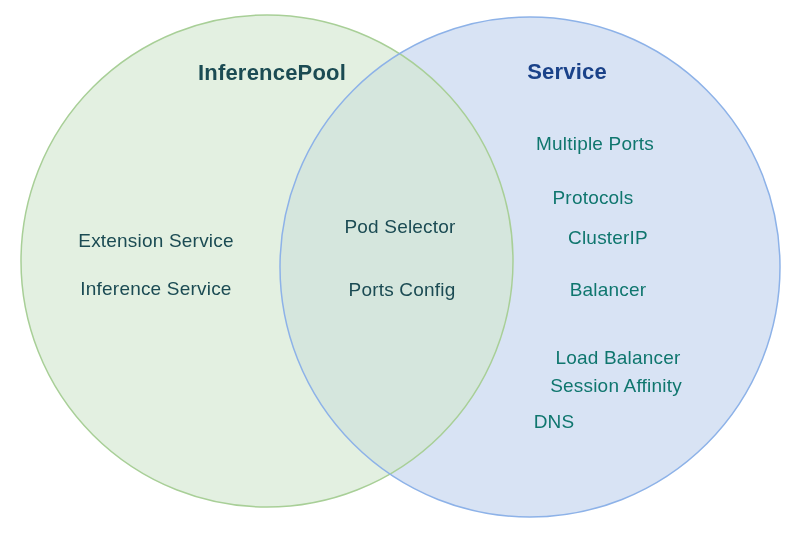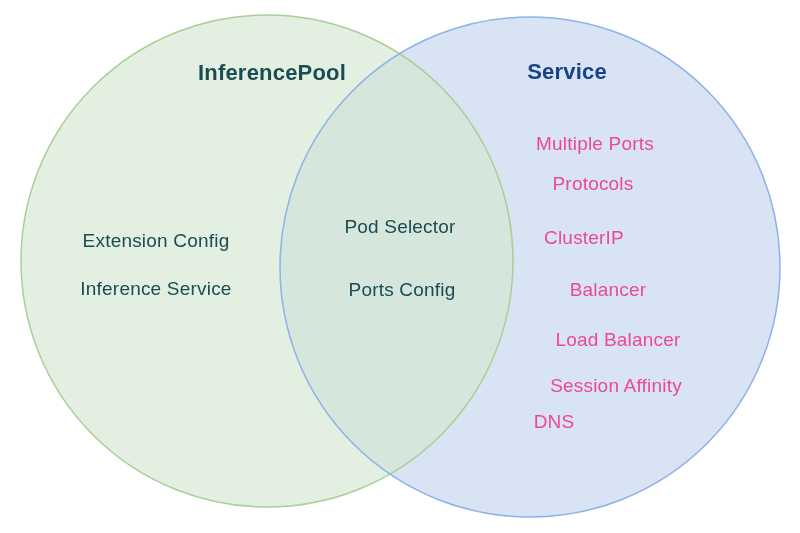--- a/index.html
+++ b/index.html
@@ -29,21 +29,21 @@
     letter-spacing: 0.2px;
     user-select: none;
   }
   .vtitle {
     font-size: 22px;
     font-weight: bold;
     letter-spacing: 0.2px;
   }
   .teal-text  { color: #1b4b53; }
   .navy-title { color: #1a4289; }
-  .blue-item  { color: #ec4899; }
+  .blue-item  { color: #0f766e; }
 </style>
 </head>
 <body>
 
 <div class="stage">
 
   <svg width="800" height="533" viewBox="0 0 800 533">
     <defs>
       <clipPath id="clip-green">
         <circle cx="267" cy="261" r="246"></circle>
@@ -56,27 +56,27 @@
       <circle cx="530" cy="267" r="250" fill="#d5e6dd"></circle>
     </g>
 
     <circle cx="267" cy="261" r="246" fill="none" stroke="#a8cf97" stroke-width="1.5"></circle>
     <circle cx="530" cy="267" r="250" fill="none" stroke="#8db2e8" stroke-width="1.5"></circle>
   </svg>
 
   <div class="vlabel vtitle teal-text" style="left:272px; top:73px;">InferencePool</div>
   <div class="vlabel vtitle navy-title" style="left:528px; top:72px;margin-left:39px;">Service</div>
 
-  <div class="vlabel teal-text" style="left:156px; top:241px;">Extension Config</div>
+  <div class="vlabel teal-text" style="left:156px; top:241px;">Extension Service</div>
   <div class="vlabel teal-text" style="left:156px; top:289px;">Inference Service</div>
 
   <div class="vlabel teal-text" style="left:400px; top:227px;">Pod Selector</div>
   <div class="vlabel teal-text" style="left:402px; top:290px;">Ports Config</div>
 
   <div class="vlabel blue-item" style="left:595px; top:144px;">Multiple Ports</div>
-  <div class="vlabel blue-item" style="left:593px; top:184px;">Protocols</div>
-  <div class="vlabel blue-item" style="left:584px; top:238px;">ClusterIP</div>
+  <div class="vlabel blue-item" style="left:593px; top:198px;">Protocols</div>
+  <div class="vlabel blue-item" style="left:608px; top:238px;">ClusterIP</div>
   <div class="vlabel blue-item" style="left:608px; top:290px;">Balancer</div>
-  <div class="vlabel blue-item" style="left:618px; top:340px;">Load Balancer</div>
+  <div class="vlabel blue-item" style="left:618px; top:358px;">Load Balancer</div>
   <div class="vlabel blue-item" style="left:616px; top:386px;text-align:right;">Session Affinity</div>
   <div class="vlabel blue-item" style="left:554px; top:422px;">DNS</div>
 
 </div>
 
 </body></html>

